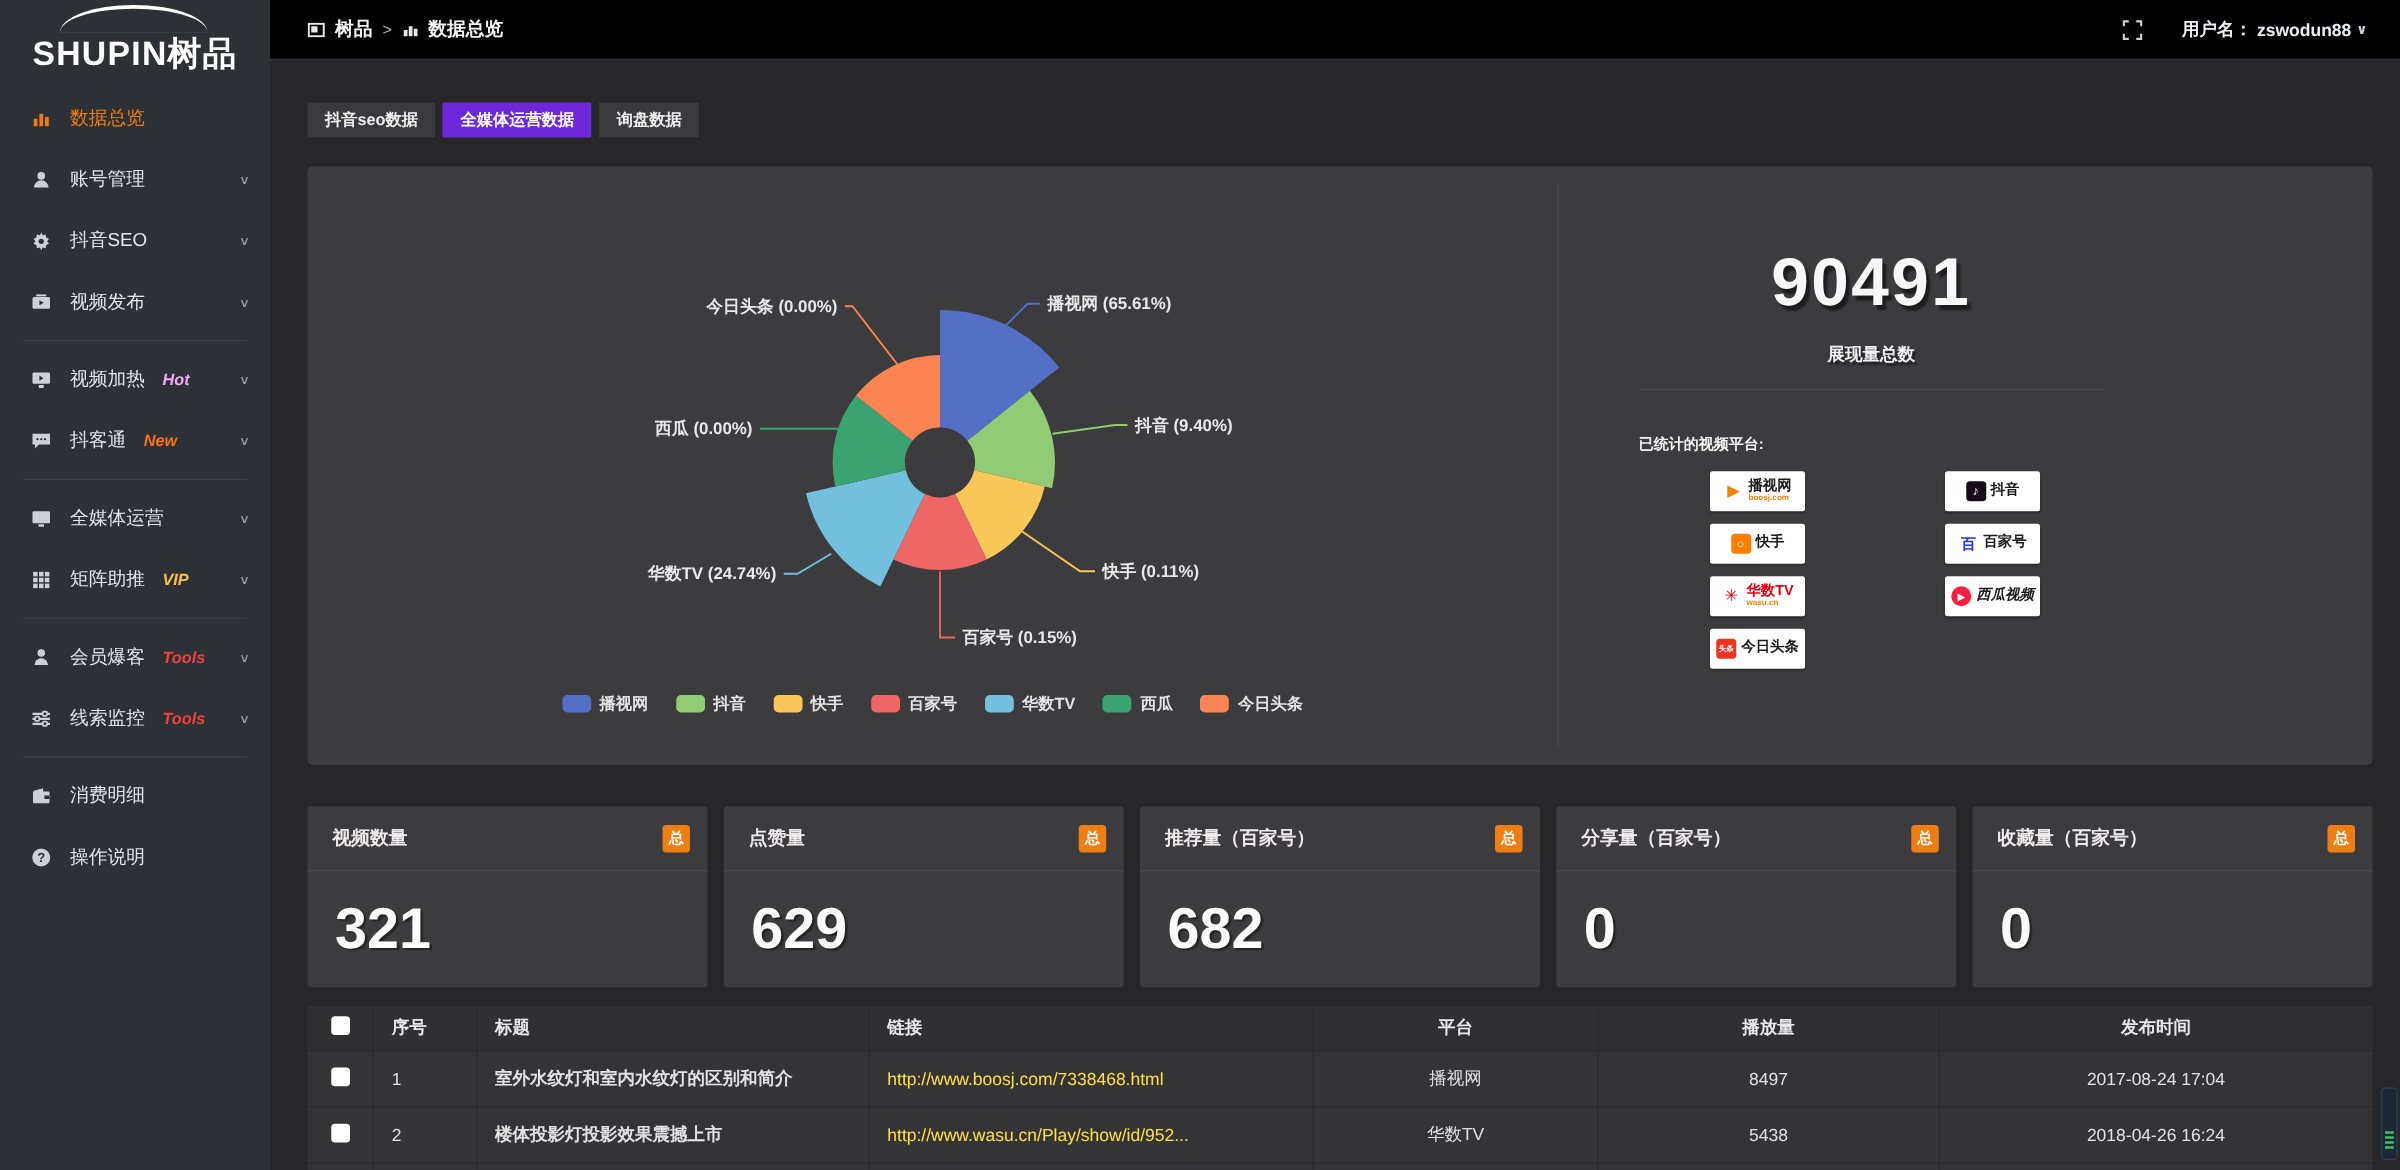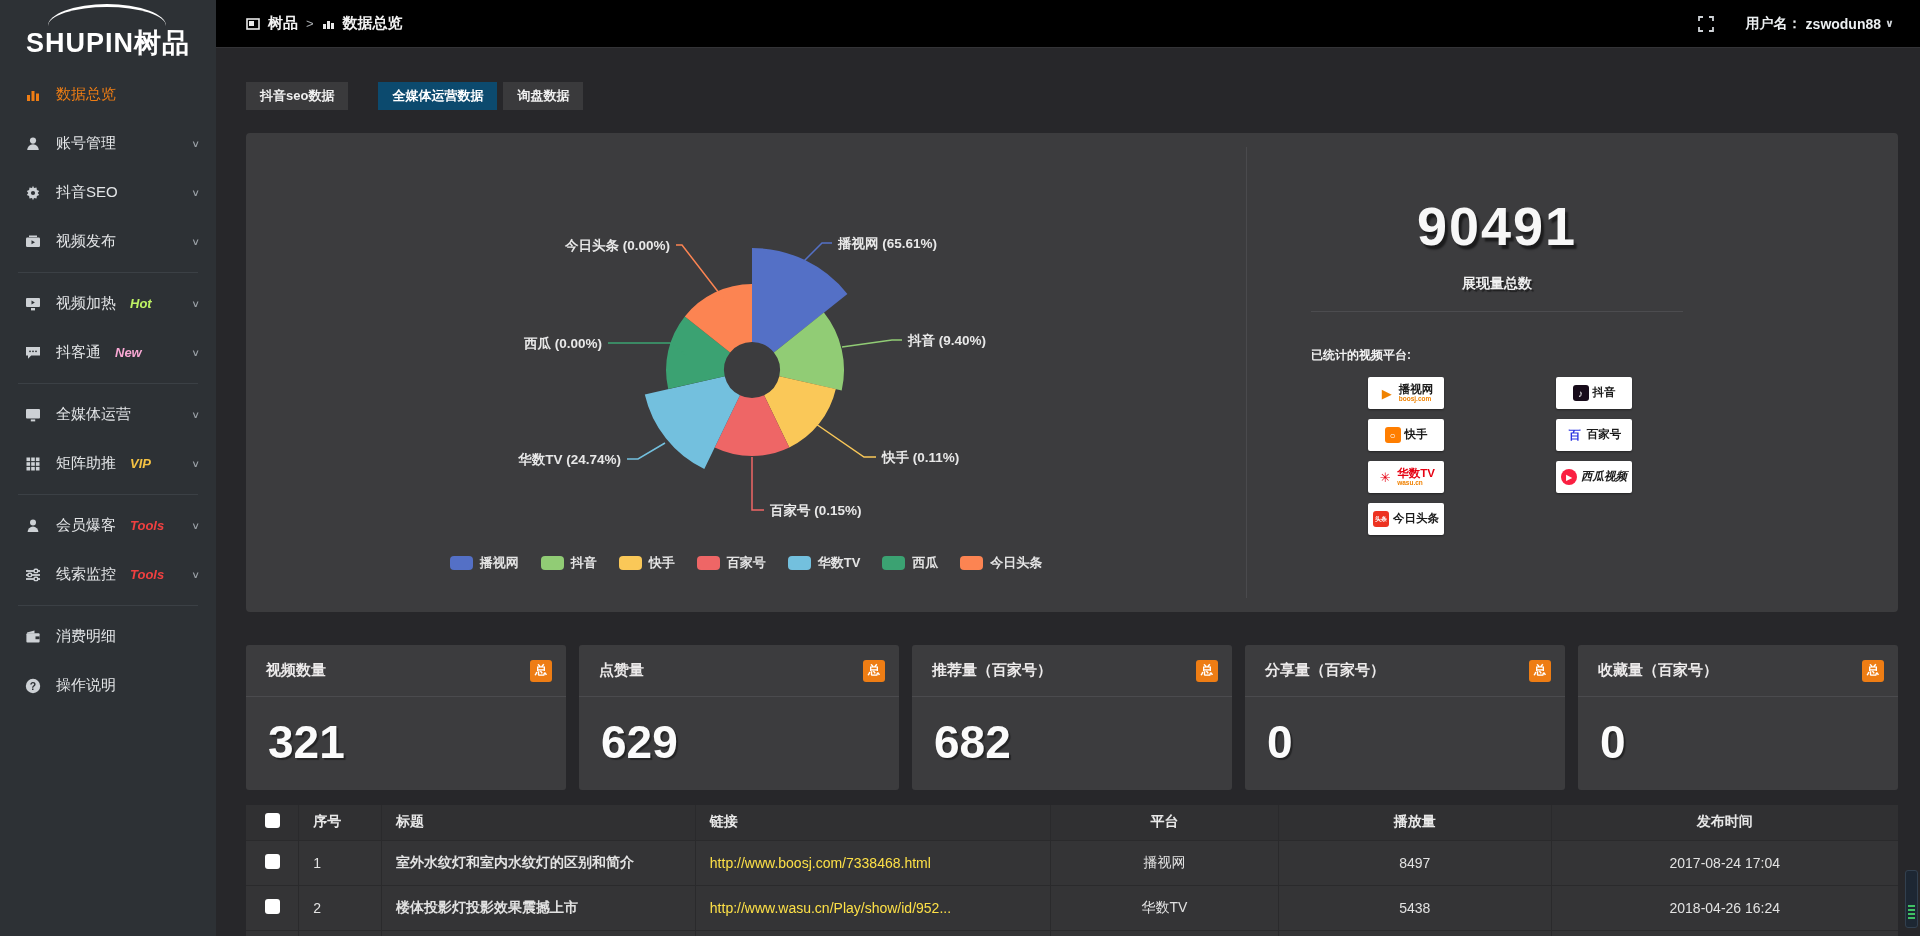--- a/index.html
+++ b/index.html
@@ -42,21 +42,21 @@
   .user .chev { color:#cfd3d7; font-size:11px; }
 
   
   .content { position:absolute; left:216px; top:48px; width:1704px; height:888px;
     padding:0 22px 0 30px; background:#27272a; }
 
   .tabs { margin-top:34px; display:flex; gap:6px; }
   .tab { height:28px; padding:0 14px; font-size:13px; color:#f0f0f0;
     background:#3a3a3c; border:none; display:flex; align-items:center;
     cursor:pointer; font-weight:700; }
-  .tab.active { background:#0c4a6e; color:#fff;margin-left:24px; }
+  .tab.active { background:#6d28d9; color:#fff; }
 
   
   .chart-card { margin-top:23px; height:479px; background:#3c3c3e;
     border-radius:4px; position:relative; }
   #rose-svg { position:absolute; left:0; top:0; width:100%; height:100%; }
   .pie-label { font-size:13.5px; fill:#e8e8e8; font-weight:700;
     font-family:"Liberation Sans","DejaVu Sans",sans-serif; }
   .legend { position:absolute; left:0; bottom:40px; width:1000px; display:flex;
     justify-content:center; gap:22px; }
   .legend-item { display:flex; align-items:center; gap:7px; cursor:pointer; }
@@ -171,32 +171,32 @@
         <span class="mi-arrow">∨</span>
       </div>
       <div class="menu-divider"></div>
       <div class="menu-item">
         <svg class="mi-icon" viewBox="0 0 18 18">
           <rect x="2" y="3" width="14" height="9" rx="1" fill="#cdd1d5"></rect>
           <path d="M7.5 5.4 10.8 7.5 7.5 9.6Z" fill="#2d3135"></path>
           <rect x="7" y="13" width="4" height="2.4" fill="#cdd1d5"></rect>
         </svg>
         <span class="mi-label">视频加热</span>
-        <span class="mi-badge" style="color:#bef264">Hot</span>
+        <span class="mi-badge" style="color:#f0abfc">Hot</span>
         <span class="mi-arrow">∨</span>
       </div>
       <div class="menu-item">
         <svg class="mi-icon" viewBox="0 0 18 18">
           <path d="M2 3h14v8.6H7.2L4 14.8v-3.2H2Z" fill="#cdd1d5"></path>
           <circle cx="6" cy="7.3" r=".9" fill="#2d3135"></circle>
           <circle cx="9" cy="7.3" r=".9" fill="#2d3135"></circle>
           <circle cx="12" cy="7.3" r=".9" fill="#2d3135"></circle>
         </svg>
         <span class="mi-label">抖客通</span>
-        <span class="mi-badge" style="color:#f9a8d4">New</span>
+        <span class="mi-badge" style="color:#f97316">New</span>
         <span class="mi-arrow">∨</span>
       </div>
       <div class="menu-divider"></div>
       <div class="menu-item">
         <svg class="mi-icon" viewBox="0 0 18 18">
           <rect x="2" y="3" width="14" height="9.5" rx="1" fill="#cdd1d5"></rect>
           <rect x="6.8" y="13.4" width="4.4" height="2" fill="#cdd1d5"></rect>
         </svg>
         <span class="mi-label">全媒体运营</span>
         <span class="mi-arrow">∨</span>

